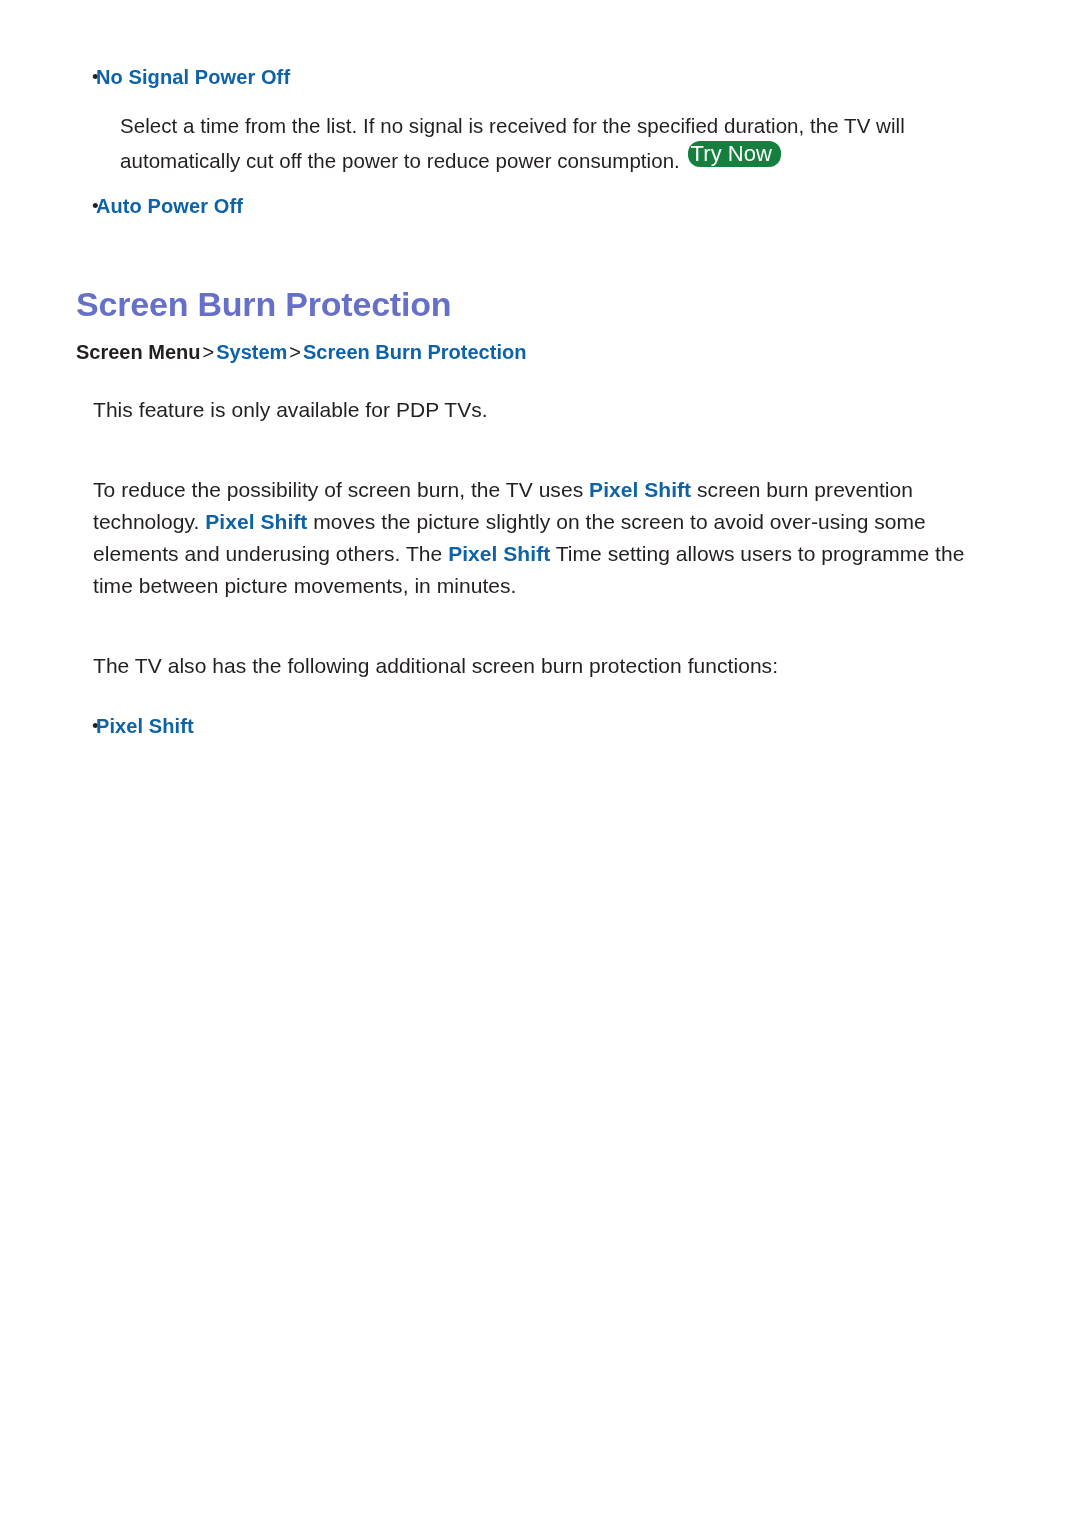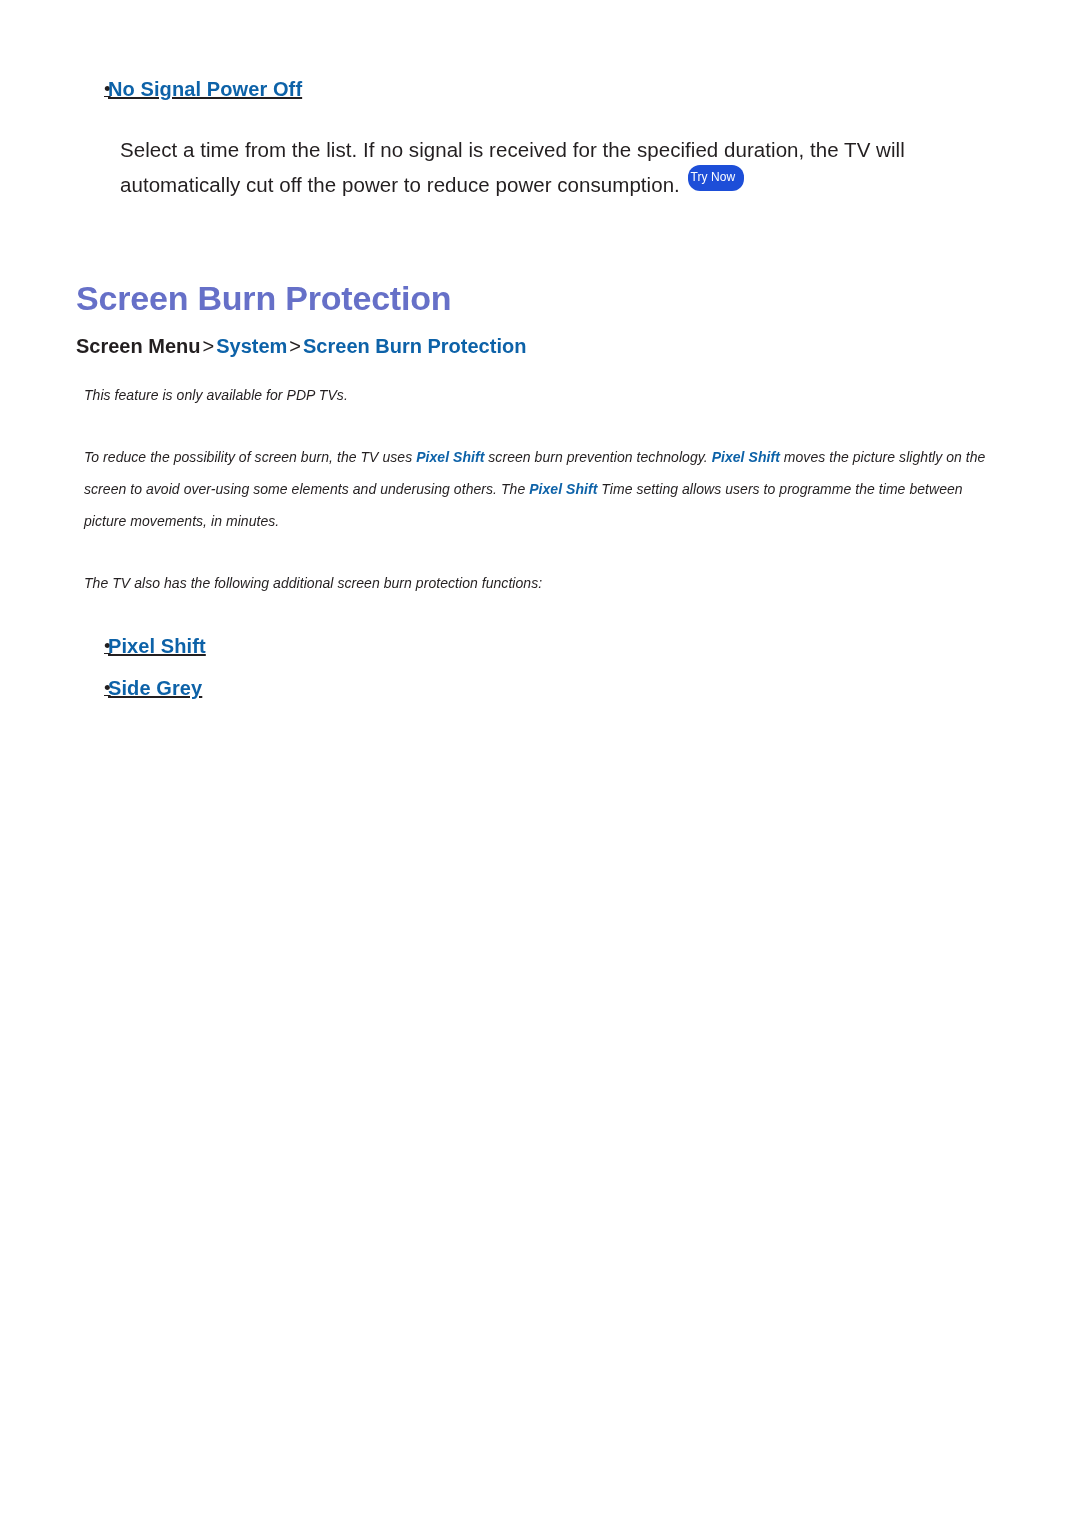--- a/index.html
+++ b/index.html
@@ -20,22 +20,21 @@
     width: 1080px;
     height: 1527px;
     box-sizing: border-box;
     padding: 0 70px;
   }
 
   
   .bullet-row {
     display: flex;
     align-items: flex-end;
-    margin: 12px;
-    text-decoration: underline;
+    margin: 0;
   }
   .bullet-dot {
     flex: 0 0 auto;
     width: 26px;
     font-size: 19px;
     line-height: 30px;
     color: #231f20;
     text-align: left;
     padding-left: 22px;
     box-sizing: border-box;
@@ -56,36 +55,35 @@
     margin: 0;
     padding-left: 50px;
     font-size: 20.5px;
     line-height: 32px;
     color: #231f20;
     max-width: 890px;
     letter-spacing: 0.05px;
   }
 
   .para-flush {
-    margin: 8px;
+    margin: 17px;
     padding-left: 6px;
-    font-size: 14px;
+    font-size: 21px;
     line-height: 32px;
     color: #231f20;
     max-width: 945px;
     letter-spacing: 0.05px;
-    font-style: italic;
   }
 
   
   .try-now {
     display: inline-block;
-    background: #1d4ed8;
+    background: #15803d;
     color: #ffffff;
-    font-size: 12px;
+    font-size: 22px;
     line-height: 23px;
     font-weight: normal;
     border-radius: 12px;
     padding: 1px 9px 2px 6px;
     margin-left: 2px;
     position: relative;
     top: -1px;
     white-space: nowrap;
     overflow: hidden;
     text-indent: -3px;
@@ -150,20 +148,24 @@
     <span class="bullet-dot"></span>
     <span class="bullet-label">No Signal Power Off</span>
   </div>
 
   <div class="sp-c"></div>
 
   <p class="para"><span>Select a time from the list. If no signal is received for the specified duration, the TV will automatically cut off the power to reduce power consumption. </span><span class="try-now">Try Now</span></p>
 
   <div class="sp-f"></div>
 
+  <div class="bullet-row">
+    <span class="bullet-dot"></span>
+    <span class="bullet-label">Auto Power Off</span>
+  </div>
 
   <div class="sp-c"></div>
 
 
   <div class="sp-d"></div>
 
   <h1 class="section-title">Screen Burn Protection</h1>
 
   <div class="sp-g"></div>
 
@@ -183,18 +185,14 @@
 
   <div class="sp-b"></div>
 
   <div class="bullet-row list-item">
     <span class="bullet-dot"></span>
     <span class="bullet-label">Pixel Shift</span>
   </div>
 
 
 
-  <div class="bullet-row list-item">
-    <span class="bullet-dot"></span>
-    <span class="bullet-label">Side Grey</span>
-  </div>
 
 </div>
 
 </body></html>

